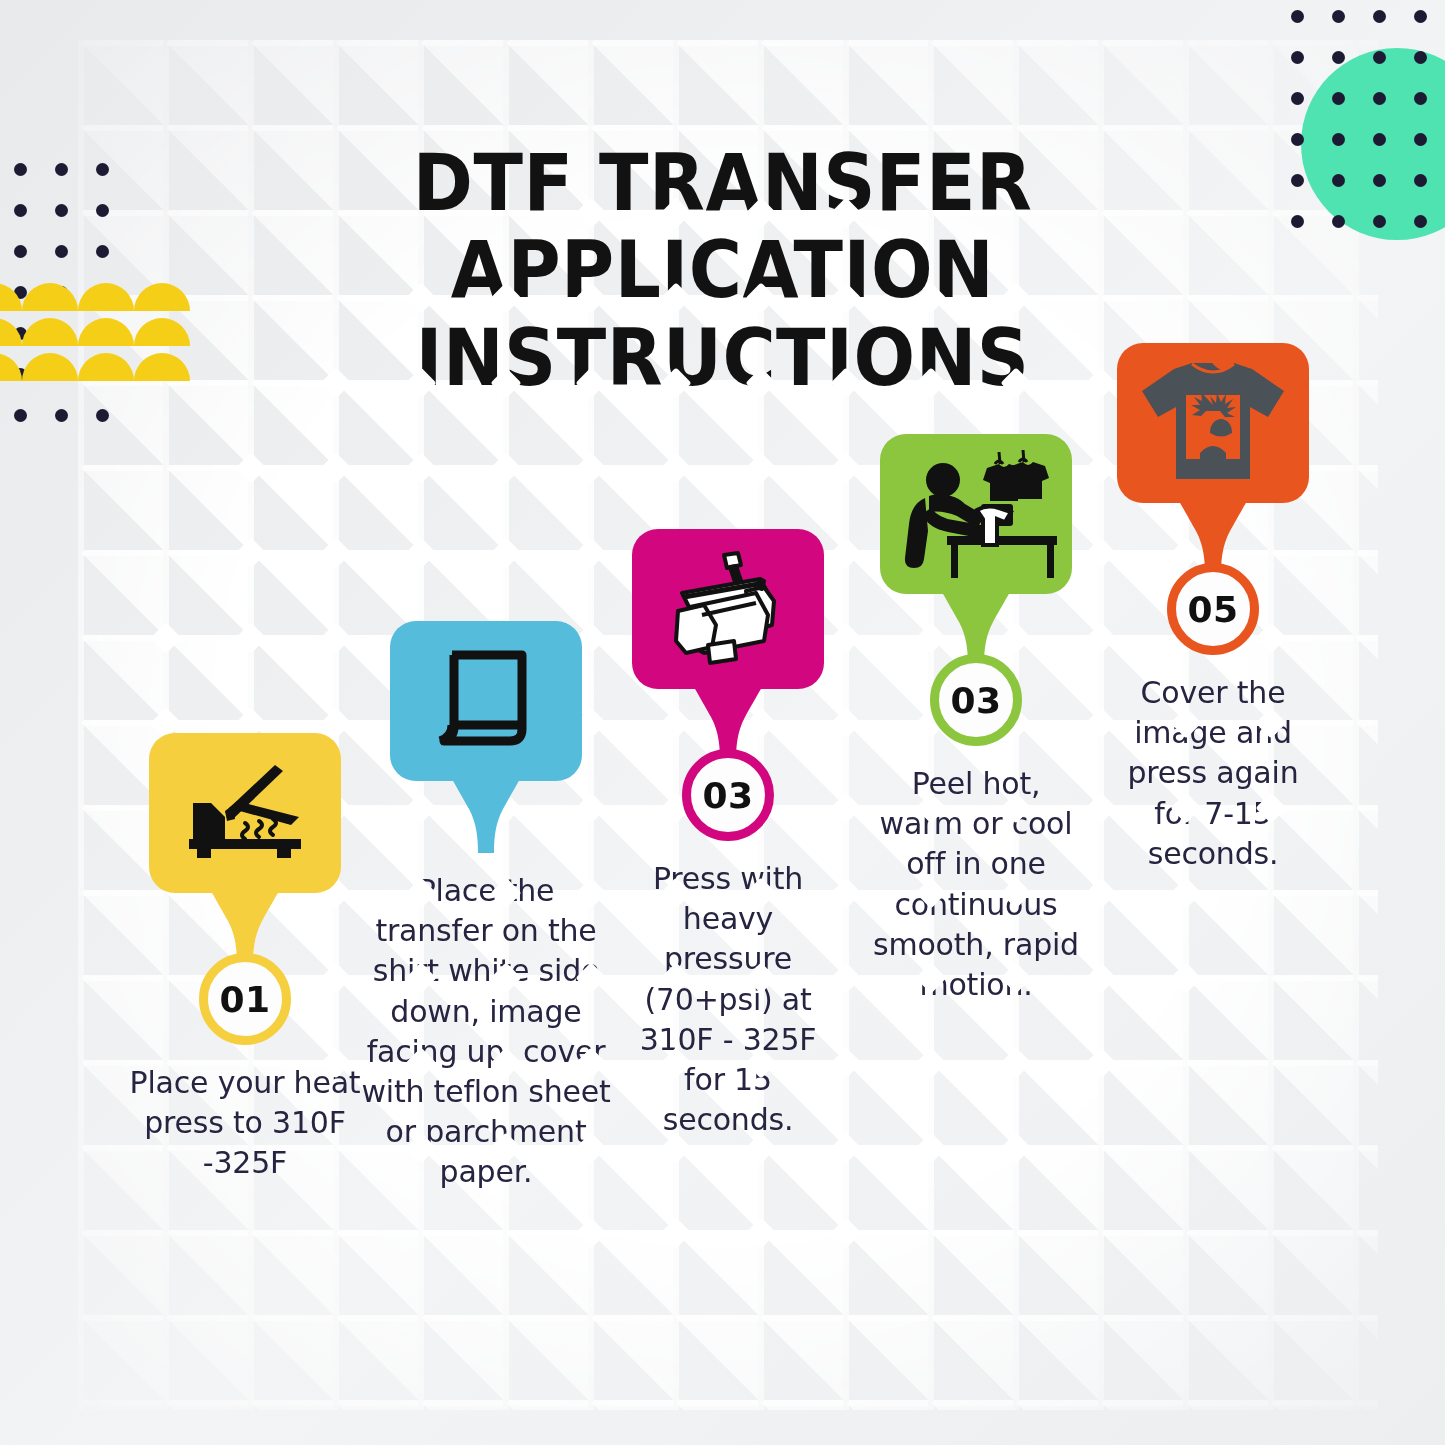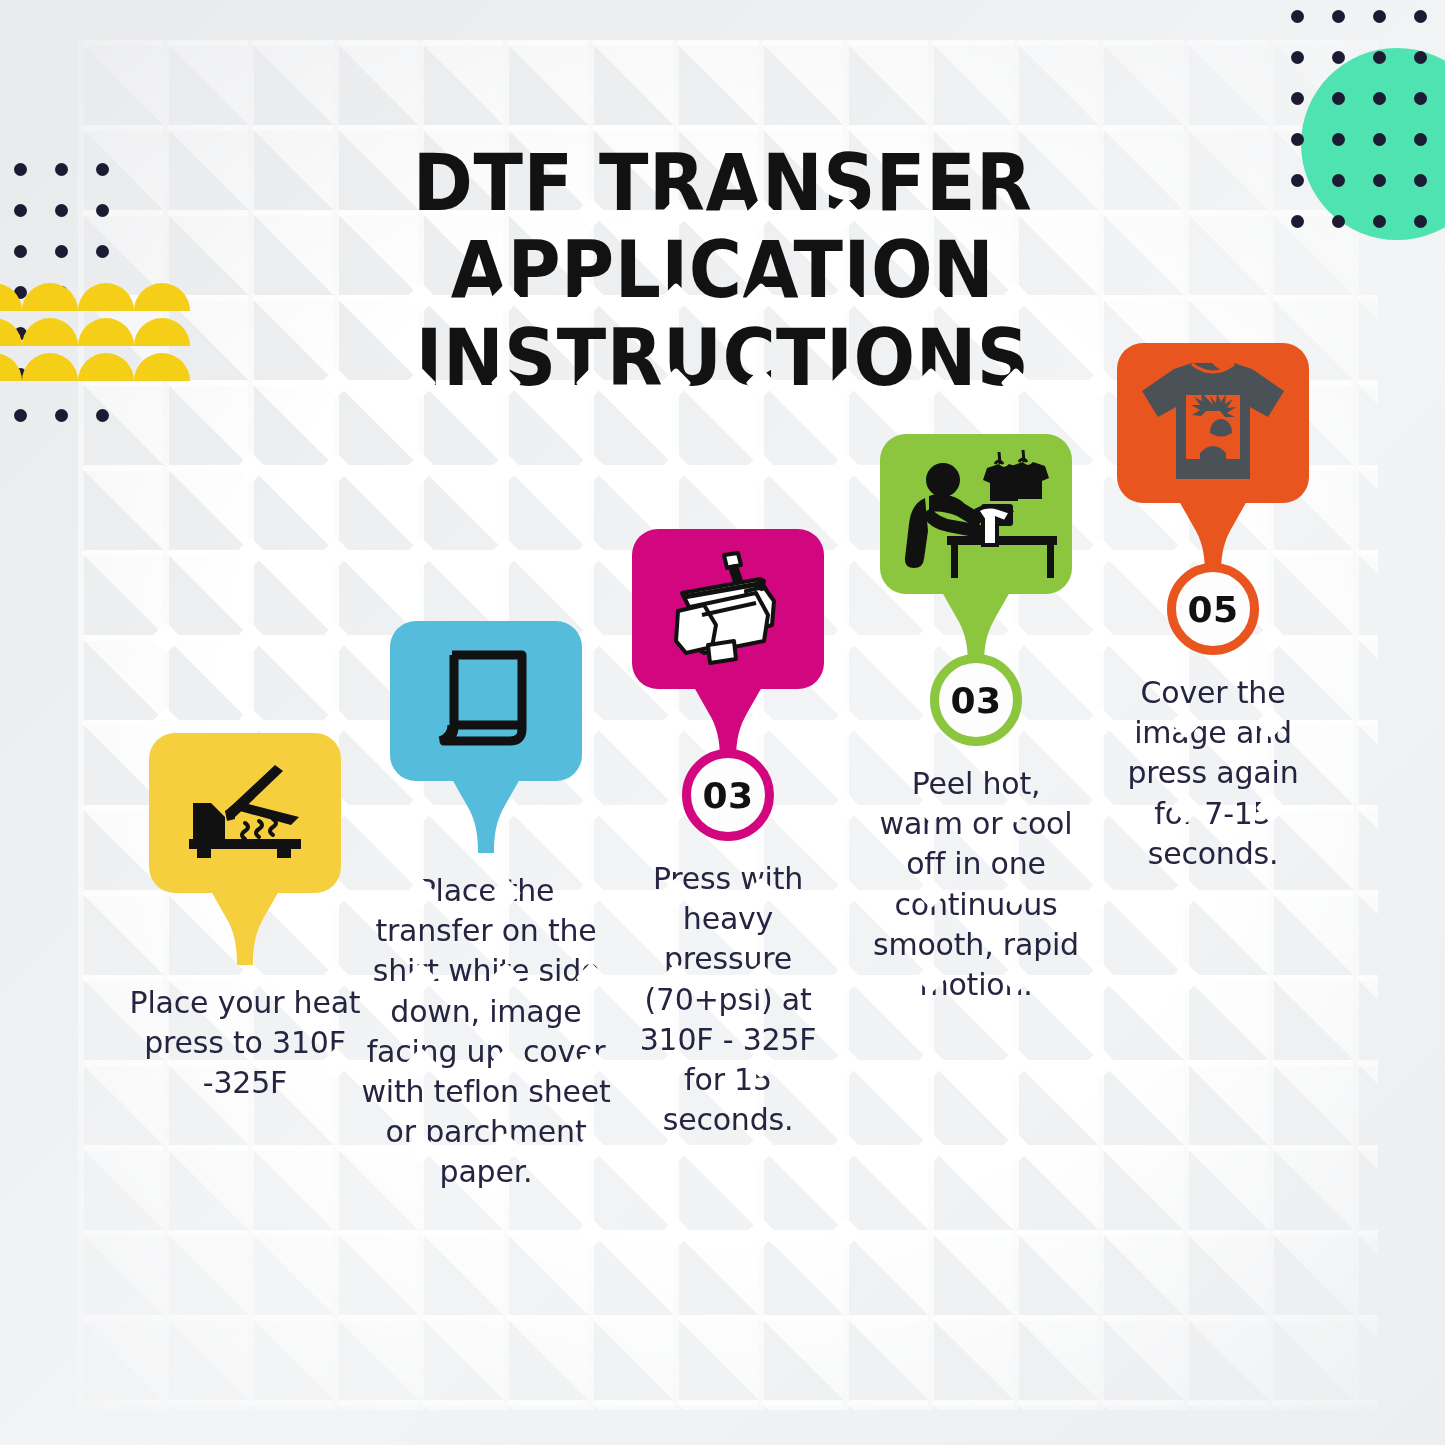--- a/index.html
+++ b/index.html
@@ -301,20 +301,23 @@
             <path d="M80 60 q6 4 0 8 q-6 4 0 8" fill="none" stroke="#111" stroke-width="4" stroke-linecap="round"></path>
             <path d="M94 58 q6 4 0 8 q-6 4 0 8" fill="none" stroke="#111" stroke-width="4" stroke-linecap="round"></path>
           </g>
         </svg>
       </span>
     </div>
     <div class="neck">
       <svg width="192" height="74" viewBox="0 0 192 74">
         <path d="M62 0 H130 C130 0 122 14 113 30 C105 45 104 60 104 74 H88 C88 60 87 45 79 30 C70 14 62 0 62 0 Z" fill="#f5cf3e"></path>
       </svg>
+    </div>
+    <div class="badge" style="border-color:#f5cf3e;border-width:9px">
+      <span>01</span>
     </div>
     <p class="step-text">Place your heat press to 310F -325F</p>
   </div>
 
   <div class="step" id="step-2">
     <div class="card" style="background:#56bcdb">
       <span>
         <svg width="112" height="108" viewBox="0 0 112 108">
           <g fill="none" stroke="#111111" stroke-width="9" stroke-linejoin="round">
             <path d="M22 8 H92 V82 q0 12 -12 12 H14 q10 -4 10 -14 V8"></path>

